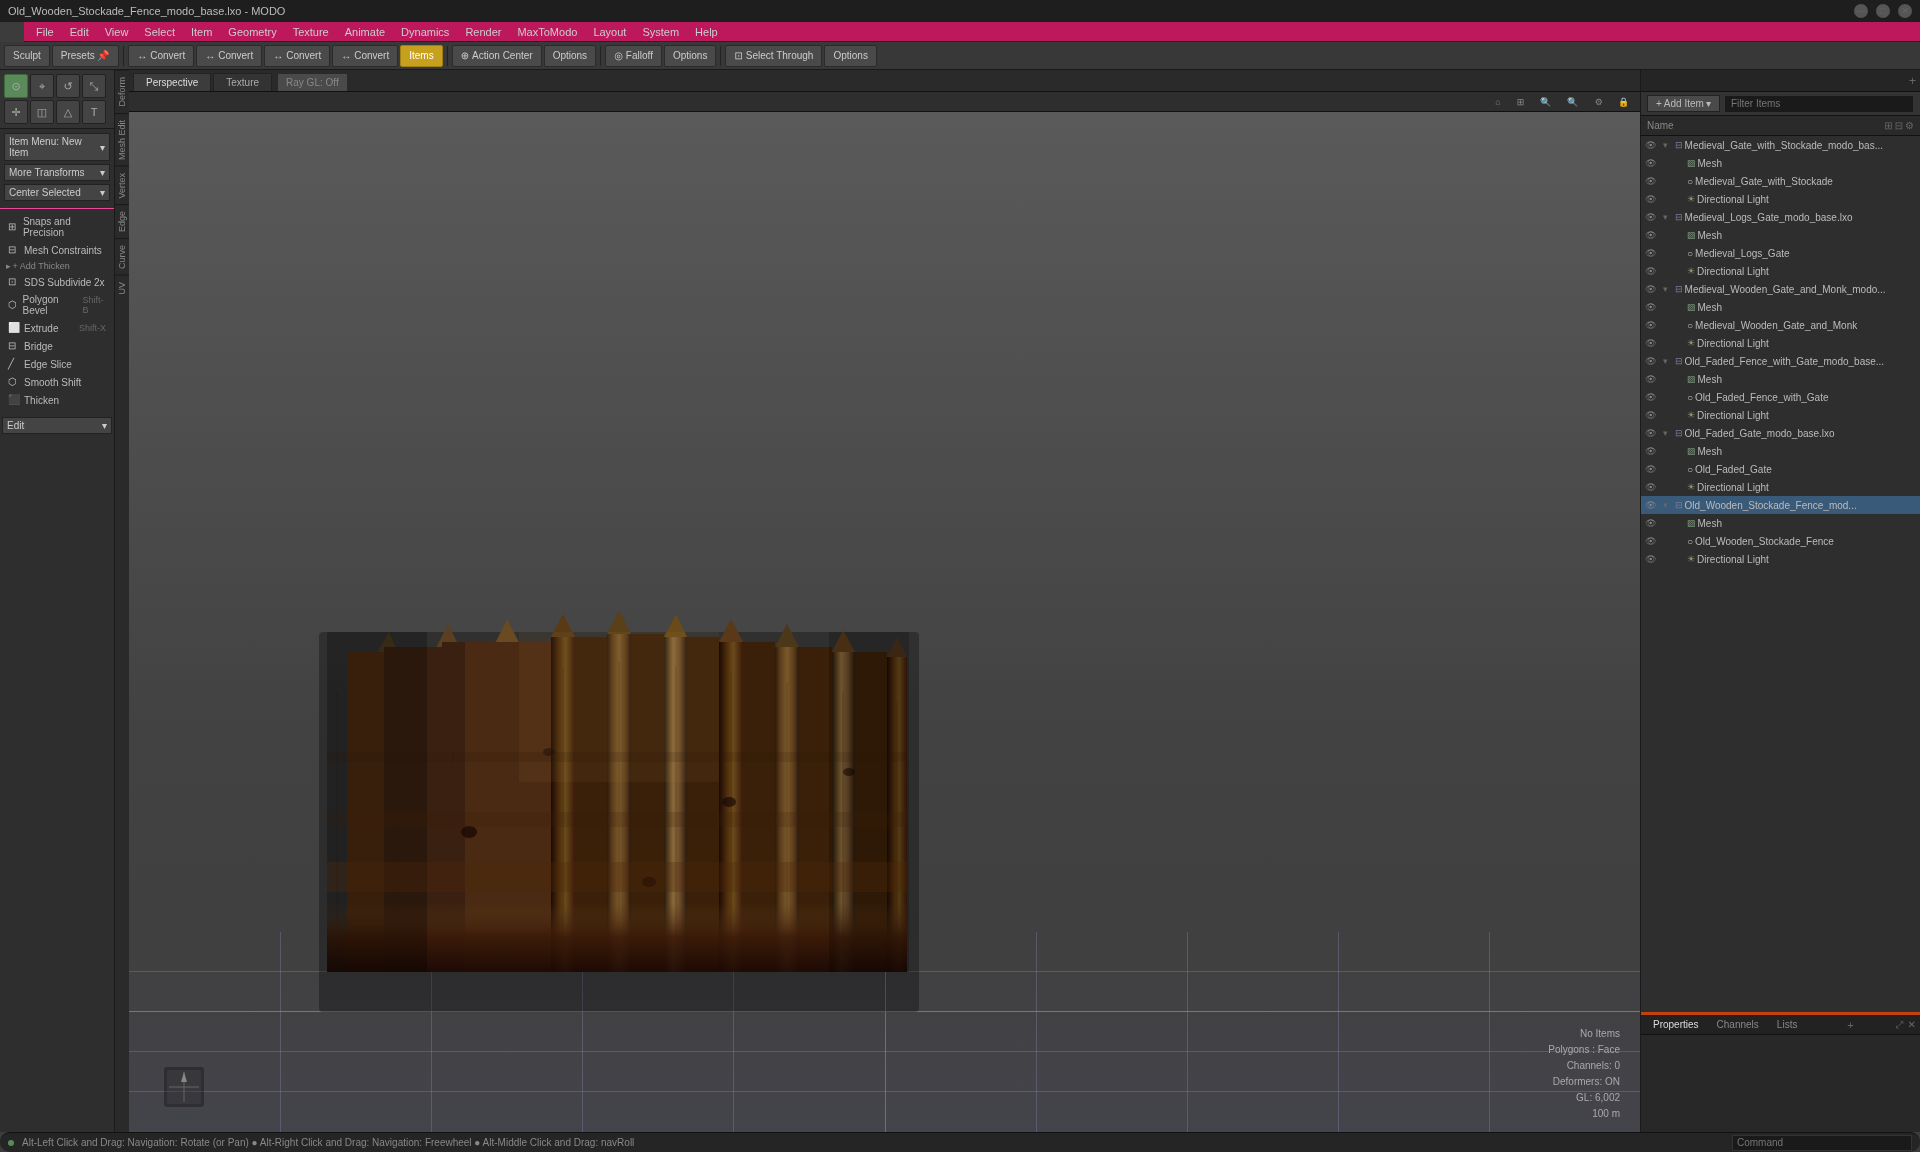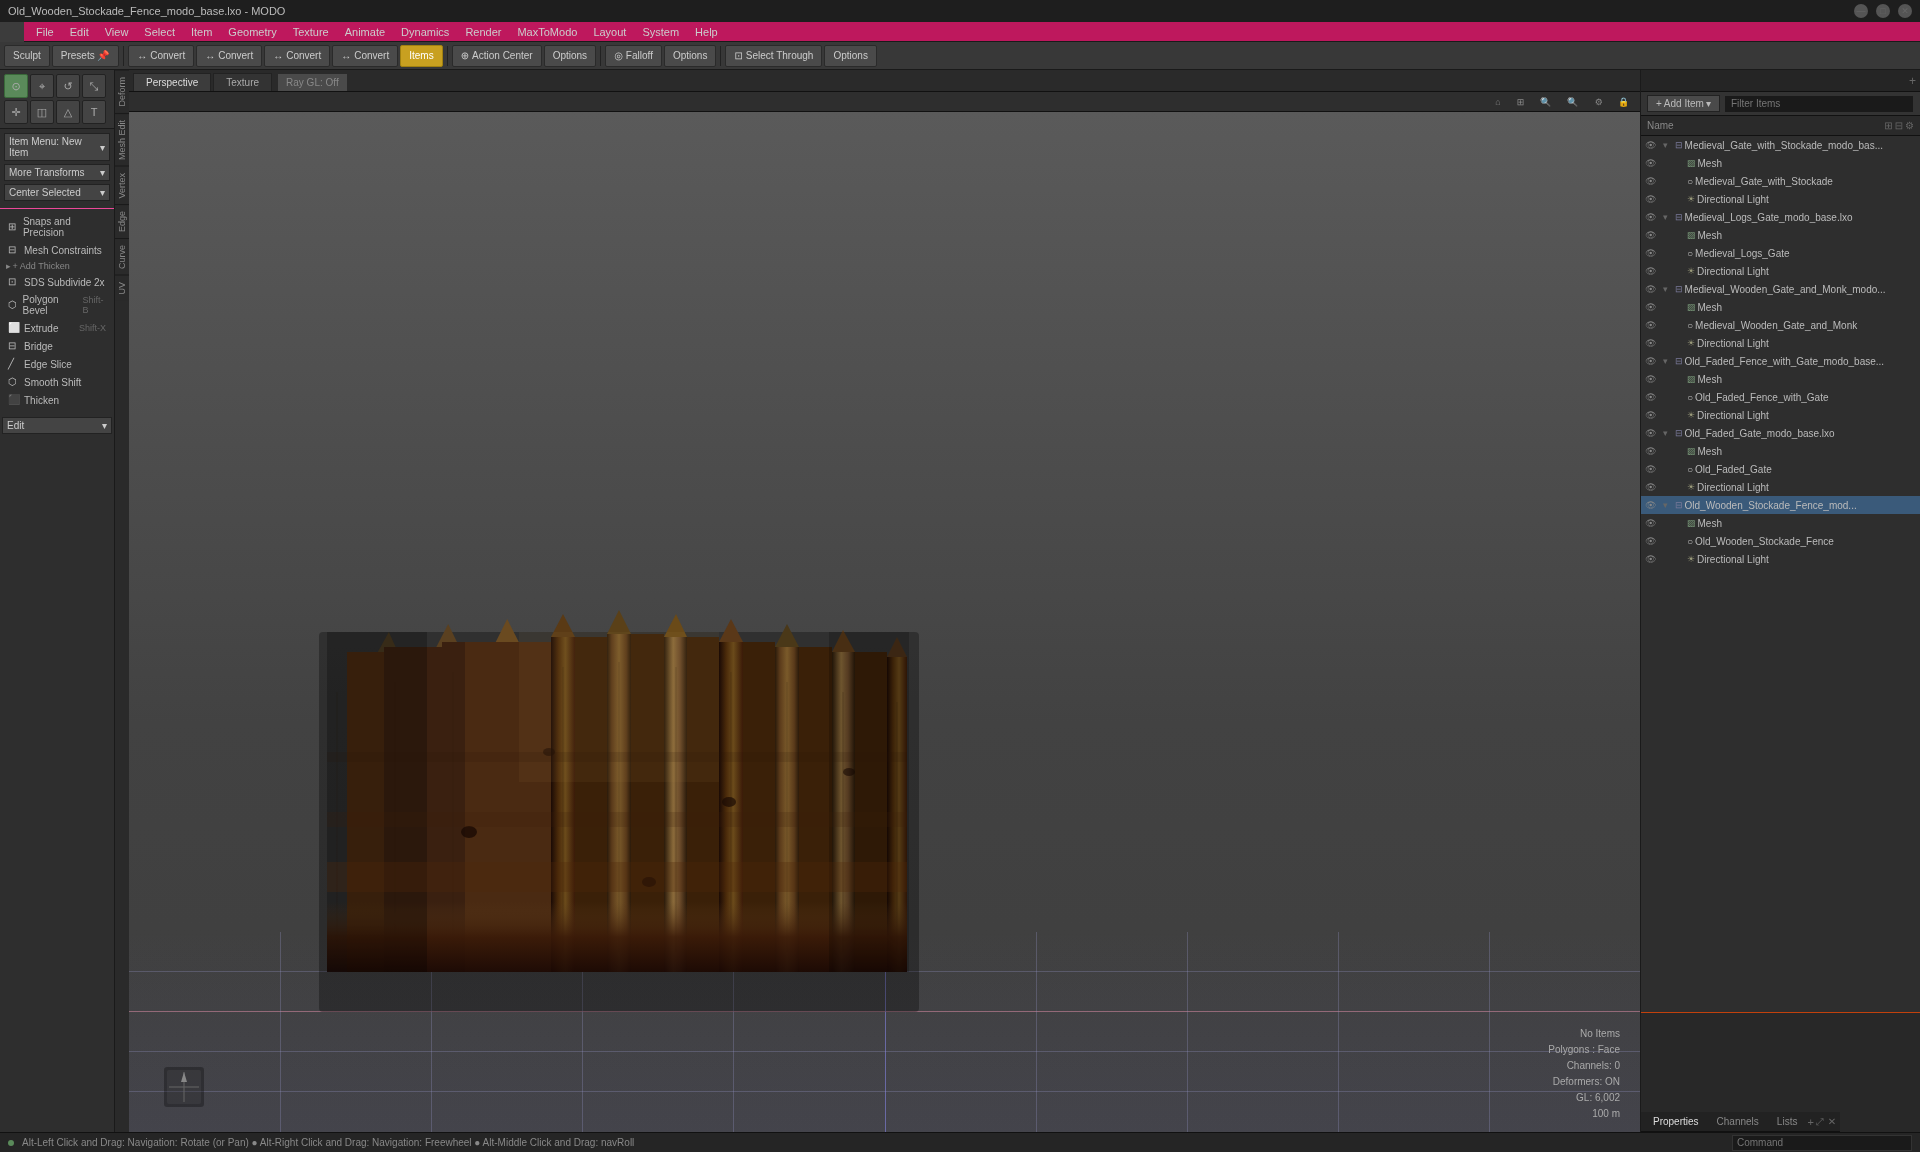--- a/index.html
+++ b/index.html
@@ -315,20 +315,21 @@
       bottom: 0; left: 0; right: 0;
       height: 20px;
       background: #252525;
       display: flex;
       align-items: center;
       padding: 0 8px;
       font-size: 10px;
       color: #888;
       border-top: 1px solid #111;
       gap: 8px;
+      border-radius: 10px;
     }
     .status-dot {
       width: 6px; height: 6px;
       border-radius: 50%;
       background: #888;
       display: inline-block;
     }
     .status-dot.active { background: #5a8a5a; }
     #command-input {
       position: absolute;
@@ -441,24 +442,23 @@
     .tree-indent { display: inline-block; }
     .tree-mesh-icon { color: #7a9a7a; font-size: 9px; }
     .tree-light-icon { color: #9a9a7a; font-size: 9px; }
     .tree-group-icon { color: #7a7a9a; font-size: 9px; }
 
     .tree-item-name { flex: 1; overflow: hidden; text-overflow: ellipsis; white-space: nowrap; }
 
     #right-panel-bottom {
       height: 120px;
       background: #282828;
-      border-top: 1px solid #c2410c;
-      display: flex;
-      flex-direction: row;
-      align-items: flex-end;
+      border-top: 3px solid #c2410c;
+      display: flex;
+      flex-direction: column;
     }
     #rpanel-bottom-tabs {
       height: 20px;
       background: #222;
       display: flex;
       align-items: center;
       padding: 0 4px;
       gap: 2px;
       border-bottom: 1px solid #111;
     }

